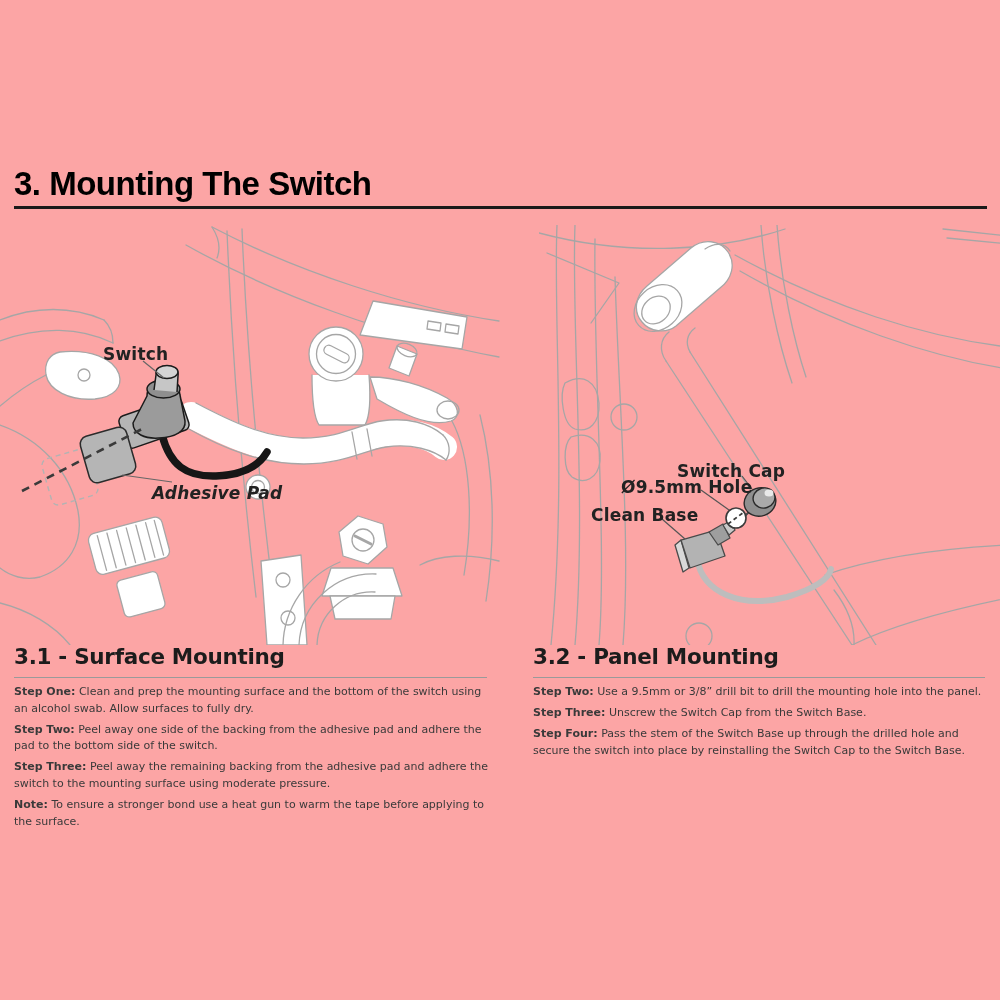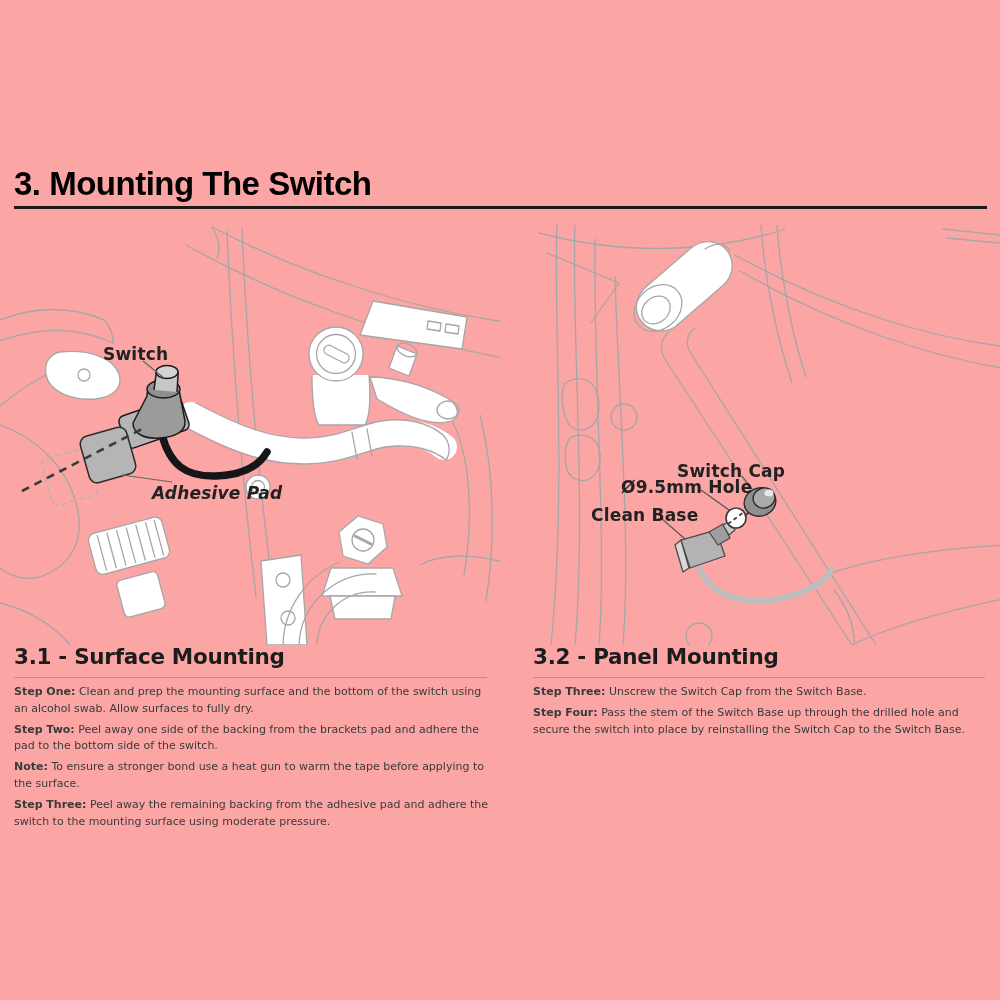--- a/index.html
+++ b/index.html
@@ -164,25 +164,26 @@
     </svg>
     <div class="dlabel" style="left:138px;top:236px;">Switch Cap</div>
     <div class="dlabel" style="left:82px;top:252px;">Ø9.5mm Hole</div>
     <div class="dlabel" style="left:52px;top:280px;">Clean Base</div>
   </div>
 
   <h2 class="sec-heading col-left">3.1 - Surface Mounting</h2>
   <div class="sec-rule rule-left"></div>
   <div class="steps col-left">
     <p><b>Step One:</b> <span>Clean and prep the mounting surface and the bottom of the switch using an alcohol swab. Allow surfaces to fully dry.</span></p>
-    <p><b>Step Two:</b> <span>Peel away one side of the backing from the brackets pad and adhere the pad to the bottom side of the switch.</span></p>
+    <p><b>Step Two:</b> <span>Peel away one side of the backing from the adhesive pad and adhere the pad to the bottom side of the switch.</span></p>
+    <p><b>Step Three:</b> <span>Peel away the remaining backing from the adhesive pad and adhere the switch to the mounting surface using moderate pressure.</span></p>
     <p><b>Note:</b> <span>To ensure a stronger bond use a heat gun to warm the tape before applying to the surface.</span></p>
-    <p><b>Step Three:</b> <span>Peel away the remaining backing from the adhesive pad and adhere the switch to the mounting surface using moderate pressure.</span></p>
   </div>
 
   <h2 class="sec-heading col-right">3.2 - Panel Mounting</h2>
   <div class="sec-rule rule-right"></div>
   <div class="steps col-right">
+    <p><b>Step Two:</b> <span>Use a 9.5mm or 3/8” drill bit to drill the mounting hole into the panel.</span></p>
     <p><b>Step Three:</b> <span>Unscrew the Switch Cap from the Switch Base.</span></p>
     <p><b>Step Four:</b> <span>Pass the stem of the Switch Base up through the drilled hole and secure the switch into place by reinstalling the Switch Cap to the Switch Base.</span></p>
   </div>
 
 </div>
 
 </body></html>

